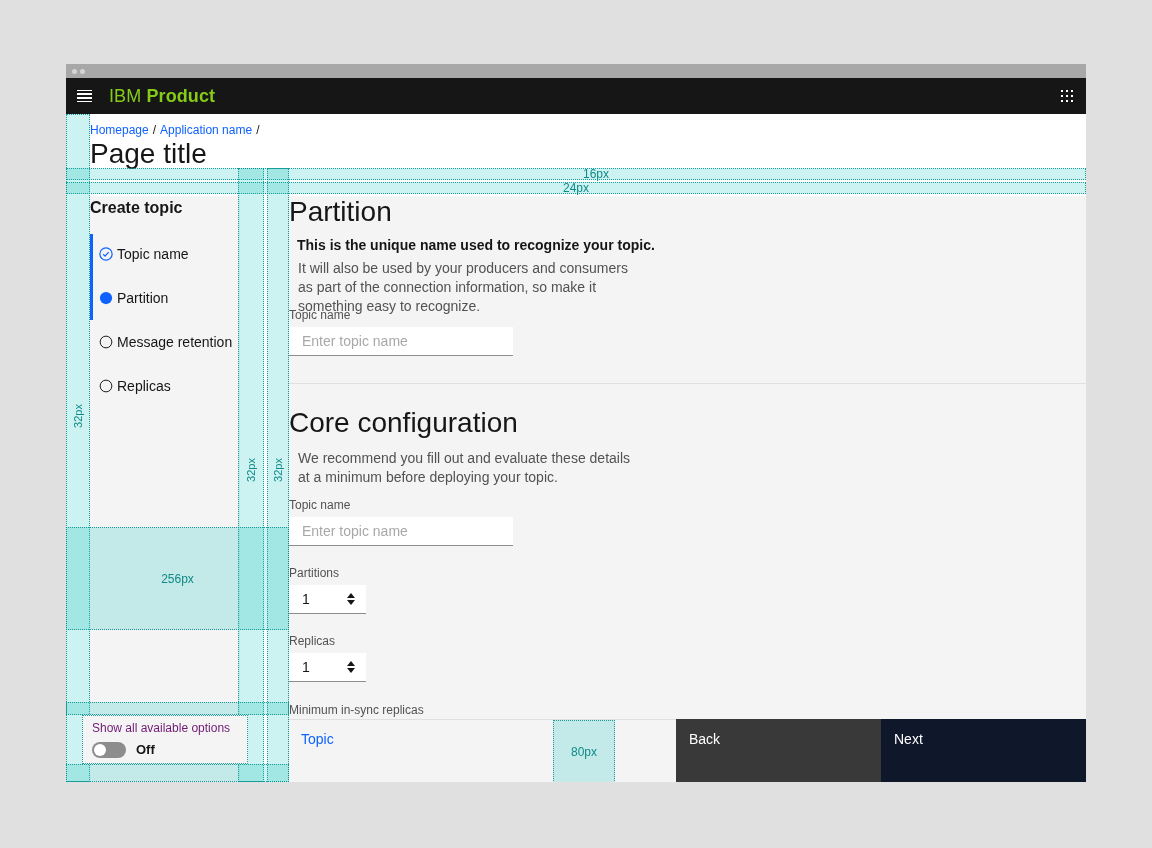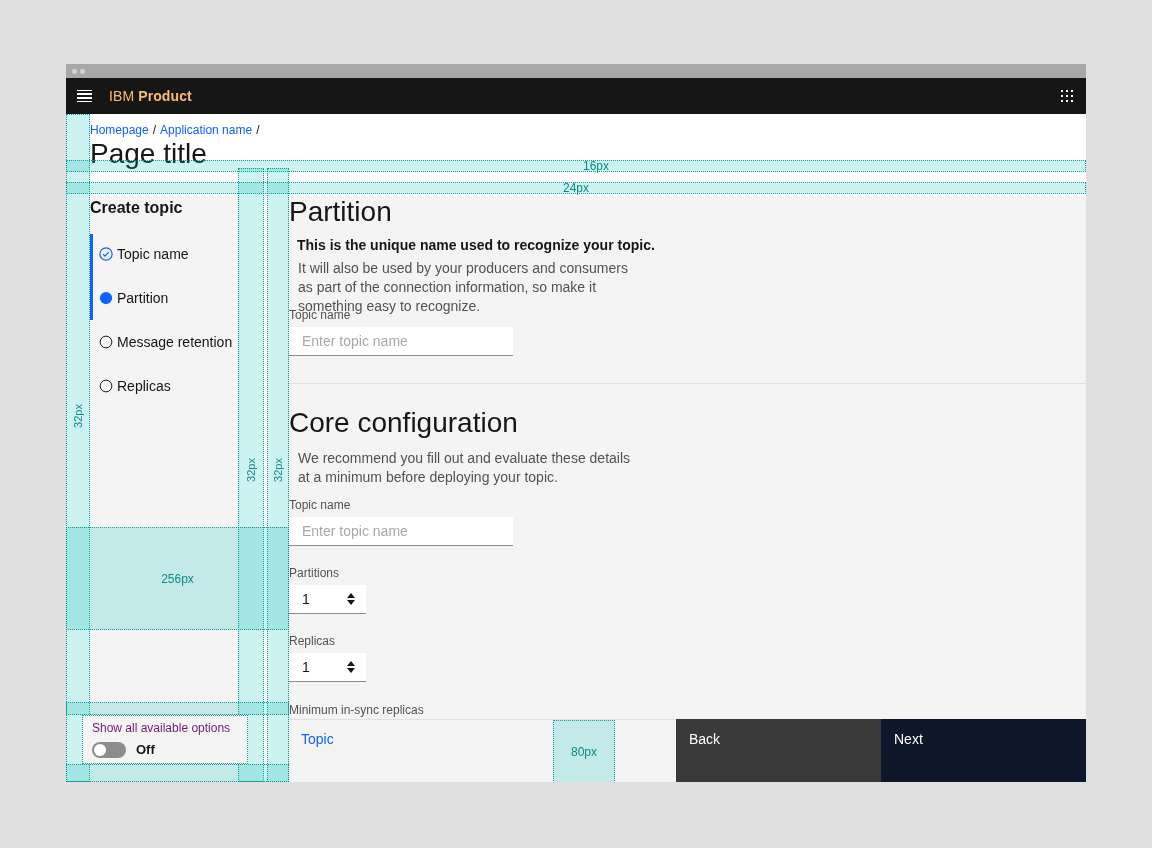--- a/index.html
+++ b/index.html
@@ -11,21 +11,21 @@
     color:#161616;
   }
   
   .window { position:absolute; left:66px; top:64px; width:1020px; height:718px; }
   .chrome { position:relative; height:14px; background:#a8a8a8; }
   .chrome .dot { position:absolute; top:4.5px; width:5px; height:5px; border-radius:50%; background:#d4d4d4; }
   .chrome .dot.d1 { left:6px; } .chrome .dot.d2 { left:14px; }
   .appbar { position:relative; height:36px; background:#161616; display:flex; align-items:center; }
   .hamburger { width:15px; margin-left:11px; display:flex; flex-direction:column; gap:2.2px; cursor:pointer; }
   .hamburger i { display:block; height:1.6px; background:#ffffff; }
-  .brand { margin-left:17px; font-size:14px; color:#fdba74; letter-spacing:.1px; }
+  .brand { margin-left:17px; font-size:18px; color:#84cc16; letter-spacing:.1px; }
   .brand b { font-weight:700; }
   .appbar .spacer { flex:1; }
   .gridicon { margin-right:13px; display:grid; grid-template-columns:repeat(3,2.5px); grid-template-rows:repeat(3,2.5px); gap:2.5px; cursor:pointer; }
   .gridicon i { background:#ffffff; }
   
   .wbody { position:relative; height:668px; background:#ffffff; overflow:hidden; }
   .breadcrumb { position:absolute; left:24px; top:9px; font-size:12px; color:#0f62fe; }
   .breadcrumb .sep { color:#161616; margin:0 4px; }
   .breadcrumb a { color:#0f62fe; text-decoration:none; cursor:pointer; }
   .page-title { position:absolute; left:24px; top:24px; font-size:28px; font-weight:400; color:#161616; }
@@ -209,21 +209,21 @@
       </div>
 
       <div class="toggle-box">
         <div class="tlabel">Show all available options</div>
         <div class="toggle">
             <span class="knob"></span>
           </div>
         <div class="toggle-state">Off</div>
       </div>
 
-      <div class="spec hband" style="top:46px;padding-left:40px;">
+      <div class="spec hband" style="top:54px;padding-left:40px;">
         <span class="spec-label">16px</span>
       </div>
       <div class="spec hband" style="top:68px;">
         <span class="spec-label">24px</span>
       </div>
 
       <div class="spec vstrip" style="left:0; width:24px; top:0; height:668px;">
         <span class="spec-label">32px</span>
       </div>
       <div class="spec vstrip" style="left:172px; width:26px;">

